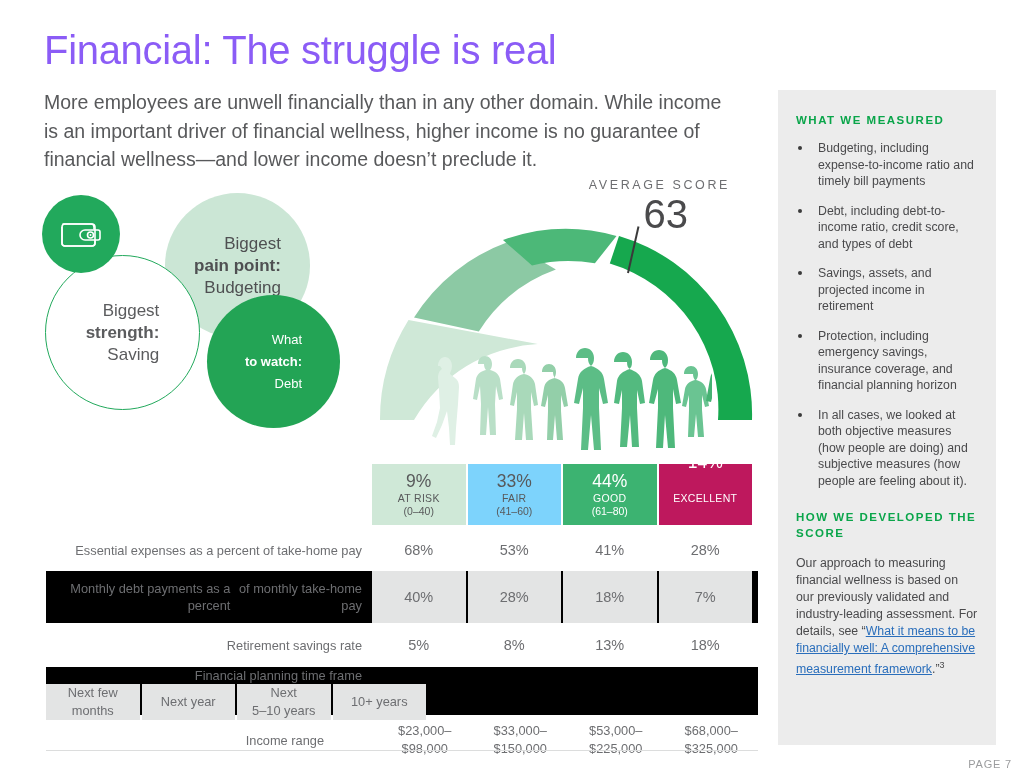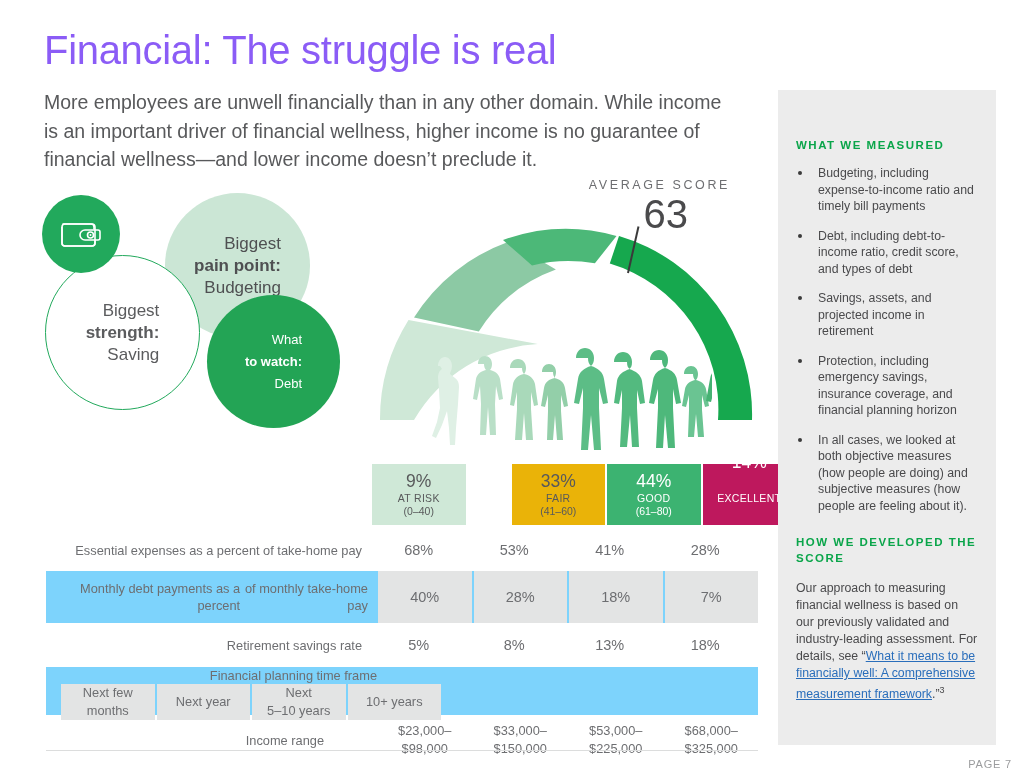--- a/index.html
+++ b/index.html
@@ -67,21 +67,21 @@
   #bands { position: absolute; left: 372px; top: 464px; display: flex; gap: 2px; }
   .band { width: 93.5px; height: 61px; display: flex; flex-direction: column;
           align-items: center; justify-content: center; }
   .band .pct { font-size: 17.5px; line-height: 21px; font-weight: 400; }
   .band .nm  { font-size: 10.5px; line-height: 13px; letter-spacing: .3px; }
   .band .rg  { font-size: 10.5px; line-height: 13px; }
 
   
   #tbl { position: absolute; left: 46px; top: 529px; width: 712px; }
   .trow { display: flex; align-items: stretch; }
-  .trow.alt { background: #7dd3fc; padding-left: 15px; }
+  .trow.alt { background: #000000; }
   .tlabel {
     width: 326px; padding-right: 10px; text-align: right;
     display: flex; align-items: center; justify-content: flex-end;
     font-size: 12.8px; line-height: 17px; color: #6d6e71;
   }
   .tcells { display: flex; gap: 2px; }
   .tcell {
     width: 93.5px; display: flex; align-items: center; justify-content: center;
     text-align: center; font-size: 14.5px; line-height: 18px; color: #6d6e71;
   }
@@ -90,21 +90,21 @@
   #tbl-rule { position: absolute; left: 46px; top: 750px; width: 712px;
               height: 1px; background: #dcdddd; }
 
   
   #sidebar {
     position: absolute; left: 778px; top: 90px; width: 218px; height: 655px;
     background: #ececec; padding: 22px 18px 18px 18px;
   }
   .side-head {
     color: #0aa54a; font-size: 11.5px; font-weight: 700;
-    letter-spacing: 1.5px; line-height: 16px; margin-bottom: 12px; margin-top: 25px;
+    letter-spacing: 1.5px; line-height: 16px; margin-bottom: 12px;
   }
   .bullets { list-style: none; }
   .bullets li {
     position: relative; padding-left: 22px; margin-bottom: 13px;
     font-size: 12.3px; line-height: 16.5px; color: #4a4a4c;
   }
   .bullets li .dot {
     position: absolute; left: 2px; top: 6px; width: 4px; height: 4px;
     border-radius: 50%; background: #3b3b3b;
   }
@@ -209,21 +209,21 @@
       </g>
     </svg>
   </div>
 
   <div id="bands">
       <div class="band" style="background: rgb(207, 232, 215); color: rgb(88, 89, 91);">
         <div class="pct">9%</div>
         <div class="nm">AT RISK</div>
         <div class="rg">(0–40)</div>
       </div>
-      <div class="band" style="background: #eab308; color: rgb(88, 89, 91); margin-left: 44px;">
+      <div class="band" style="background: #7dd3fc; color: rgb(88, 89, 91);">
         <div class="pct">33%</div>
         <div class="nm">FAIR</div>
         <div class="rg">(41–60)</div>
       </div>
       <div class="band" style="background: rgb(60, 179, 113); color: rgb(255, 255, 255);">
         <div class="pct">44%</div>
         <div class="nm">GOOD</div>
         <div class="rg">(61–80)</div>
       </div>
       <div class="band" style="background: #be185d; color: rgb(255, 255, 255); gap: 19px;">

